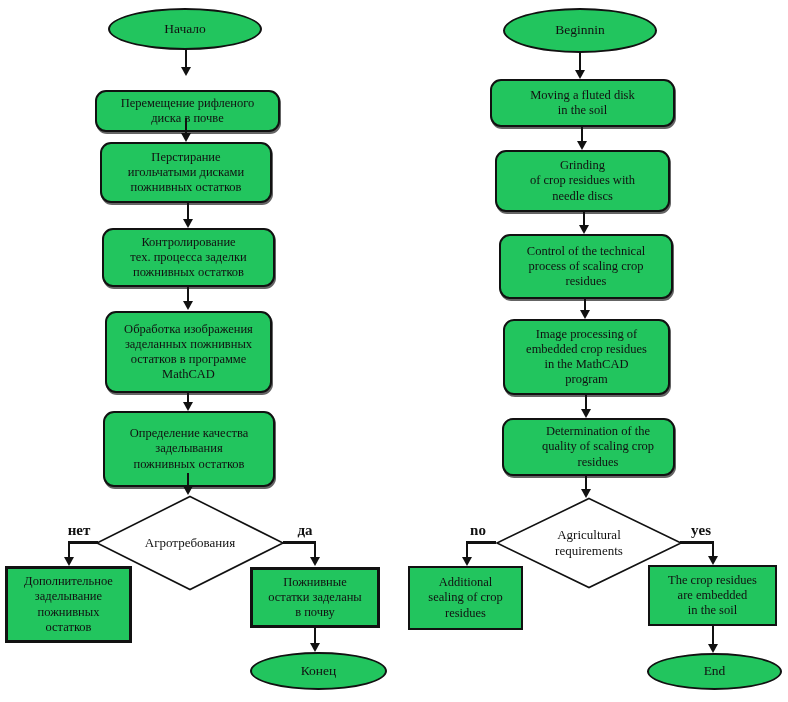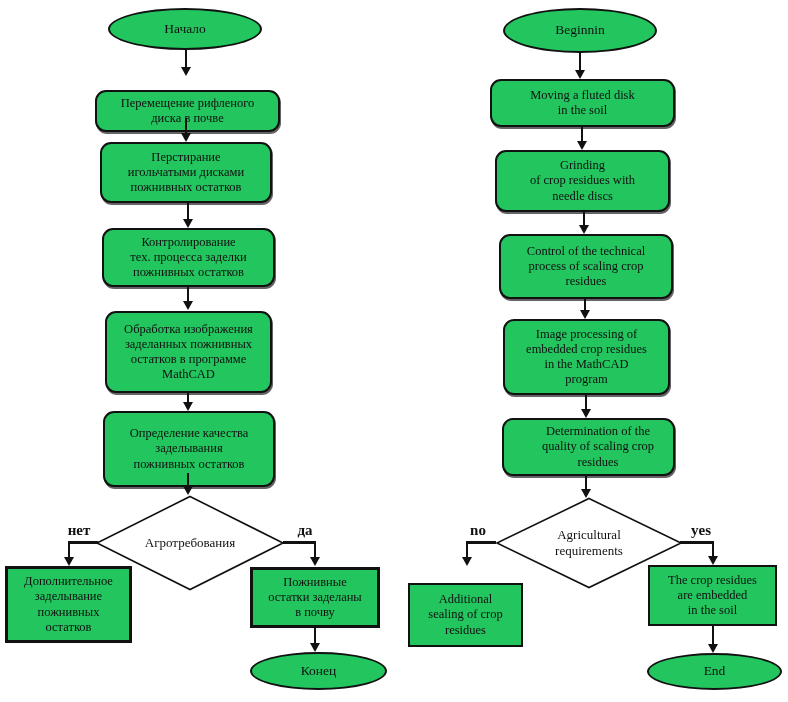--- a/index.html
+++ b/index.html
@@ -189,21 +189,21 @@
       </svg>
       <div class="diamond-label">Agricultural
 requirements</div>
     </div>
 
     <div class="branch-label" style="left:463px;top:522px;width:30px;">no</div>
     <div class="hline" style="left:466px;top:541px;width:30px;"></div>
     <div class="vline" style="left:466px;top:541px;height:16px;"></div>
     <div class="arrow-down" style="left:462px;top:557px;"></div>
 
-    <div class="node result thin" style="left:408px;top:583px;width:115px;height:64px;">Additional
+    <div class="node result thin" style="left:408px;top:566px;width:115px;height:64px;">Additional
 sealing of crop
 residues</div>
 
     <div class="branch-label" style="left:685px;top:522px;width:32px;">yes</div>
     <div class="hline" style="left:680px;top:541px;width:34px;"></div>
     <div class="vline" style="left:712px;top:541px;height:15px;"></div>
     <div class="arrow-down" style="left:708px;top:556px;"></div>
 
     <div class="node result thin" style="left:648px;top:565px;width:129px;height:61px;">The crop residues
 are embedded

